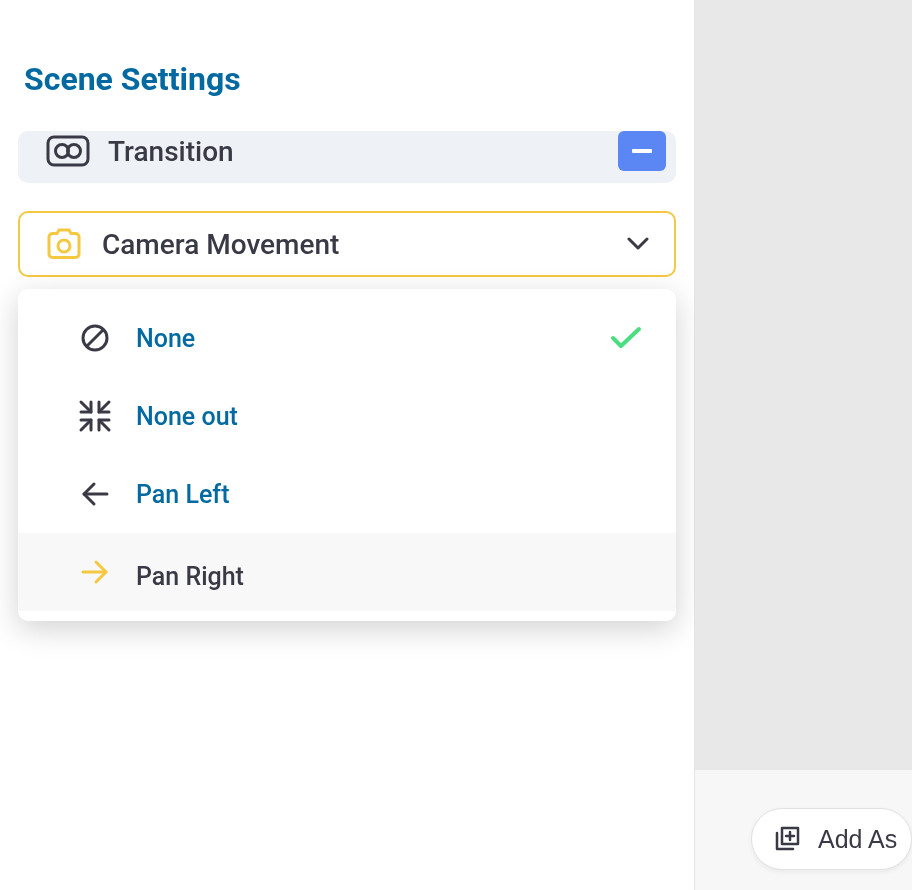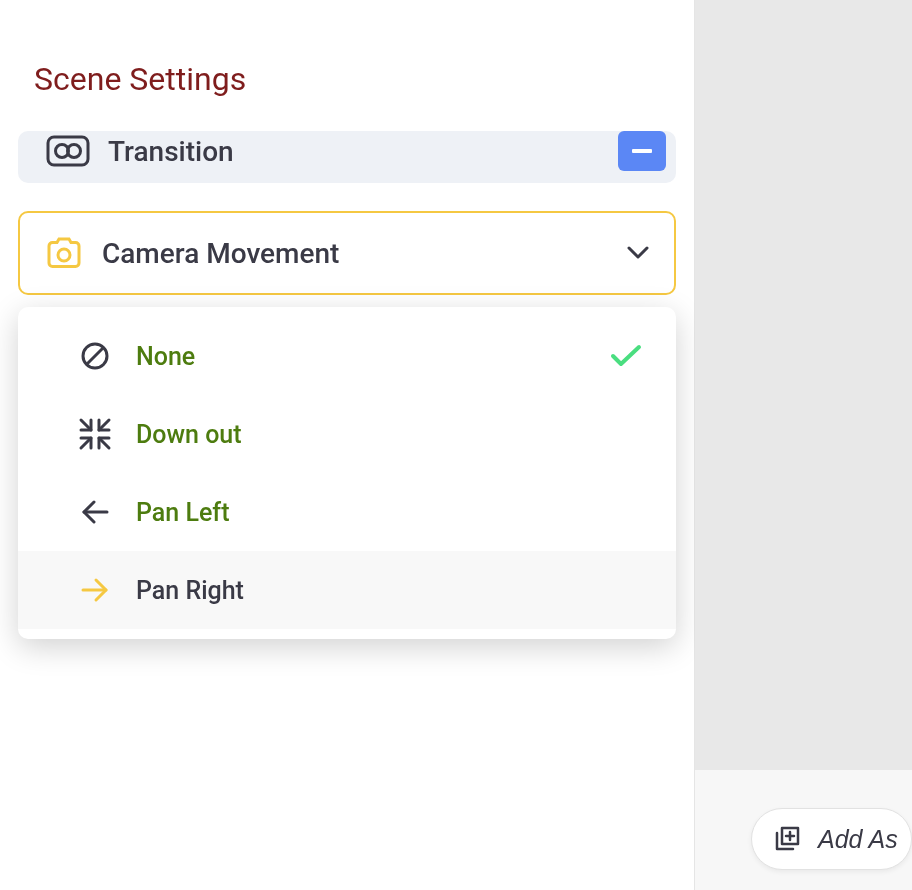--- a/index.html
+++ b/index.html
@@ -29,23 +29,23 @@
       position: absolute;
       left: 695px;
       top: 0;
       width: 217px;
       height: 100%;
       background: #f7f7f7;
     }
 
     .page-title {
       font-size: 32px;
-      font-weight: 400;
-      color: #7f1d1d;
-      padding: 60px 0 0 34px;
+      font-weight: 700;
+      color: #0369a1;
+      padding: 60px 0 0 24px;
     }
 
     .settings-area {
       padding: 33px 18px 0 18px;
     }
 
     .transition-row {
       background: #eef1f6;
       border-radius: 10px;
       padding: 0 10px 12px 28px;
@@ -90,21 +90,21 @@
       width: 20px;
       height: 4px;
       background: #fff;
       border-radius: 1px;
     }
 
     .camera-row {
       background: #fff;
       border: 2px solid #f5c842;
       border-radius: 10px;
-      padding: 22px 24px;
+      padding: 13px 24px;
       margin-top: 28px;
       display: flex;
       align-items: center;
       justify-content: space-between;
       cursor: pointer;
     }
 
     .camera-left {
       display: flex;
       align-items: center;
@@ -145,35 +145,36 @@
     .dropdown-item {
       display: flex;
       align-items: center;
       padding: 20px 32px 20px 58px;
       cursor: pointer;
       position: relative;
     }
 
     .dropdown-item.hovered {
       background: #f8f8f8;
+      align-items: flex-end;
     }
 
     .dropdown-icon {
       width: 38px;
       height: 38px;
       display: flex;
       align-items: center;
       justify-content: center;
       margin-right: 22px;
       flex-shrink: 0;
     }
 
     .dropdown-label {
       font-size: 25px;
-      color: #4d7c0f;
+      color: #0369a1;
       font-weight: 500;
     }
 
     .dropdown-item.hovered .dropdown-label {
       color: #3a3a46;
     }
 
     .check-icon {
       position: absolute;
       right: 34px;
@@ -217,21 +218,20 @@
       height: 32px;
       display: flex;
       align-items: center;
       justify-content: center;
     }
 
     .right-add-btn .add-label {
       font-size: 25px;
       color: #3a3a46;
       font-weight: 500;
-      font-style: italic;
     }
   </style>
 </head>
 <body>
 
 <div class="left-panel">
   <h1 class="page-title">Scene Settings</h1>
 
   <div class="settings-area">
 
@@ -291,21 +291,21 @@
             <path d="M13 3 L13 13 L3 13"></path>
             <path d="M21 3 L21 13 L31 13"></path>
             <path d="M13 31 L13 21 L3 21"></path>
             <path d="M21 31 L21 21 L31 21"></path>
             <path d="M13 13 L3 3"></path>
             <path d="M21 13 L31 3"></path>
             <path d="M13 21 L3 31"></path>
             <path d="M21 21 L31 31"></path>
           </svg>
         </div>
-        <span class="dropdown-label">Down out</span>
+        <span class="dropdown-label">None out</span>
       </div>
 
 
 
       <div class="dropdown-item">
         <div class="dropdown-icon">
           <svg width="30" height="28" viewBox="0 0 30 28" fill="none" stroke="#3a3a46" stroke-width="3" stroke-linecap="round" stroke-linejoin="round">
             <path d="M27 14 L4 14"></path>
             <path d="M14 4 L4 14 L14 24"></path>
           </svg>

